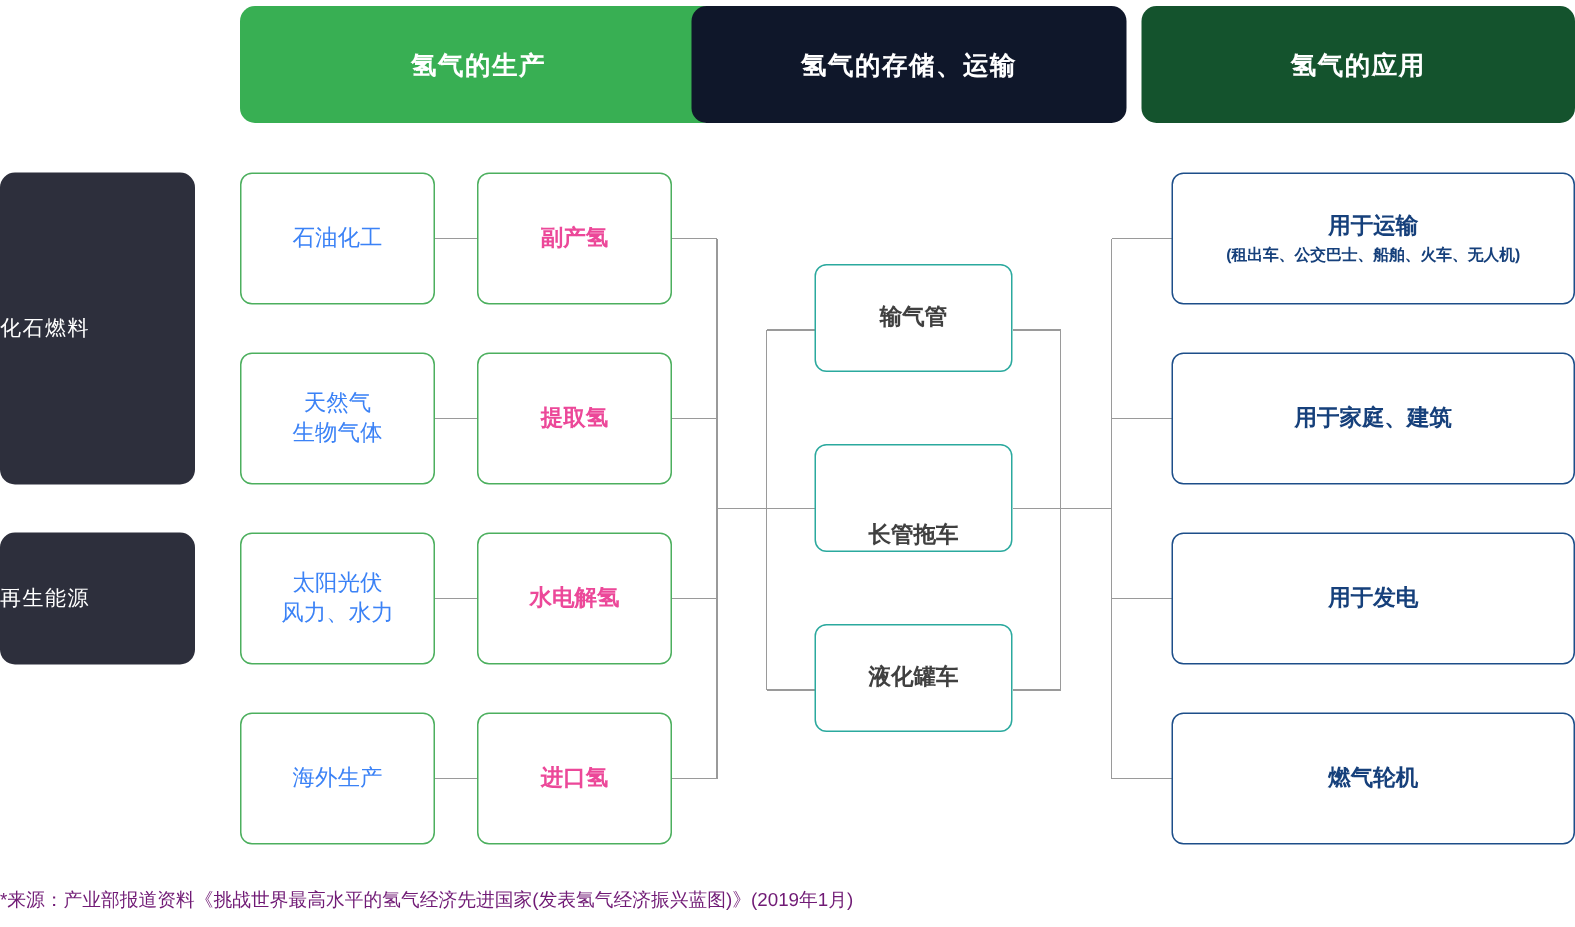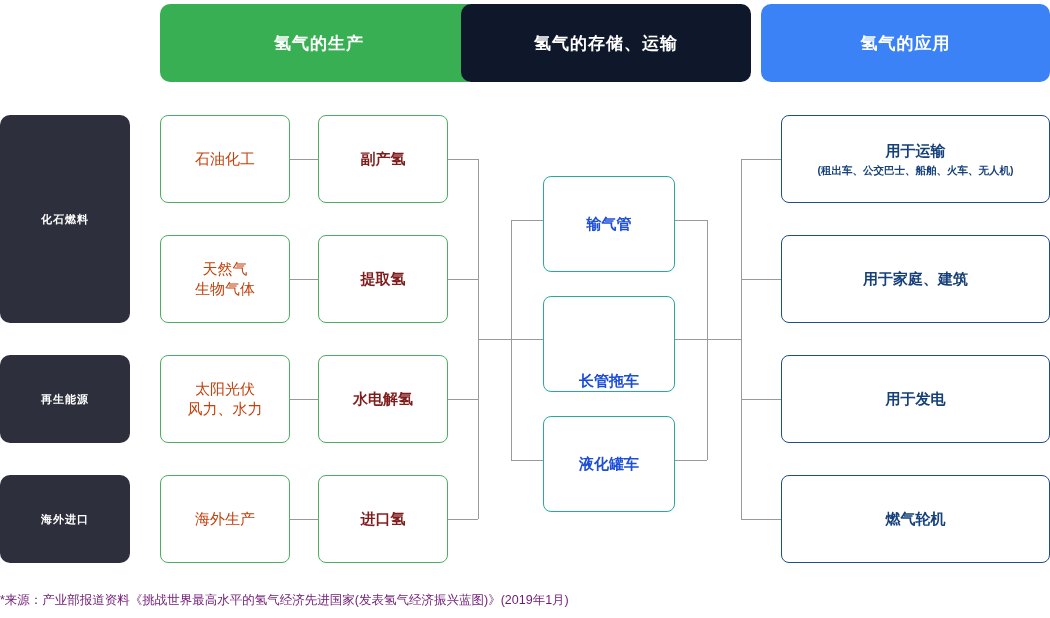--- a/index.html
+++ b/index.html
@@ -44,35 +44,34 @@
     align-items: center;
     justify-content: center;
     color: #ffffff;
     font-size: 17px;
     font-weight: bold;
     letter-spacing: 1px;
     z-index: 3;
   }
   .banner-production { left: 160px;  width: 318px; background: #38AF53; }
   .banner-storage    { left: 461px;  width: 290px; background: #0f172a; }
-  .banner-app        { left: 761px;  width: 289px; background: #3b82f6; }
+  .banner-app        { left: 761px;  width: 289px; background: #14532d; }
 
   
   .cat {
     position: absolute;
     left: 0;
     width: 130px;
     background: #2D2F3C;
     border-radius: 10px;
     display: flex;
     align-items: center;
-    justify-content: center;
     color: #ffffff;
-    font-size: 11px;
-    font-weight: bold;
+    font-size: 14px;
+    font-weight: normal;
     letter-spacing: 1px;
     z-index: 3;
   }
   .cat-fossil { top: 115px; height: 208px; }
   .cat-renew  { top: 355px; height: 88px;  }
   .cat-import { top: 475px; height: 88px;  }
 
   
   .node {
     position: absolute;
@@ -94,35 +93,35 @@
     font-size: 10.5px;
     font-weight: bold;
     margin-top: 3px;
     line-height: 1.3;
   }
 
   
   .n-src {
     left: 160px; width: 130px; height: 88px;
     border: 1.3px solid #4CAF5E;
-    color: #c2410c;
+    color: #3b82f6;
   }
   
   .n-prod {
     left: 318px; width: 130px; height: 88px;
     border: 1.3px solid #4CAF5E;
-    color: #7f1d1d;
+    color: #ec4899;
   }
   .n-prod .ttl { font-weight: bold; }
 
   
   .n-store {
-    left: 543px; width: 132px; height: 96px;
+    left: 543px; width: 132px; height: 72px;
     border: 1.3px solid #2BA99E;
-    color: #1d4ed8;
+    color: #404040;
   }
   .n-store .ttl { font-weight: bold; }
 
   
   .n-app {
     left: 781px; width: 269px; height: 88px;
     border: 1.3px solid #1D4E89;
     color: #16407B;
   }
   .n-app .ttl { font-weight: bold; }
@@ -193,23 +192,20 @@
   <div class="banner banner-app">
     <span>氢气的应用</span>
   </div>
 
   <div class="cat cat-fossil">
     <span>化石燃料</span>
   </div>
   <div class="cat cat-renew">
     <span>再生能源</span>
   </div>
-  <div class="cat cat-import">
-    <span>海外进口</span>
-  </div>
 
   <div class="node n-src r1">
     <span class="ttl">石油化工</span>
   </div>
   <div class="node n-src r2">
     <span class="ttl">天然气</span>
     <span class="ttl">生物气体</span>
   </div>
   <div class="node n-src r3">
     <span class="ttl">太阳光伏</span>

